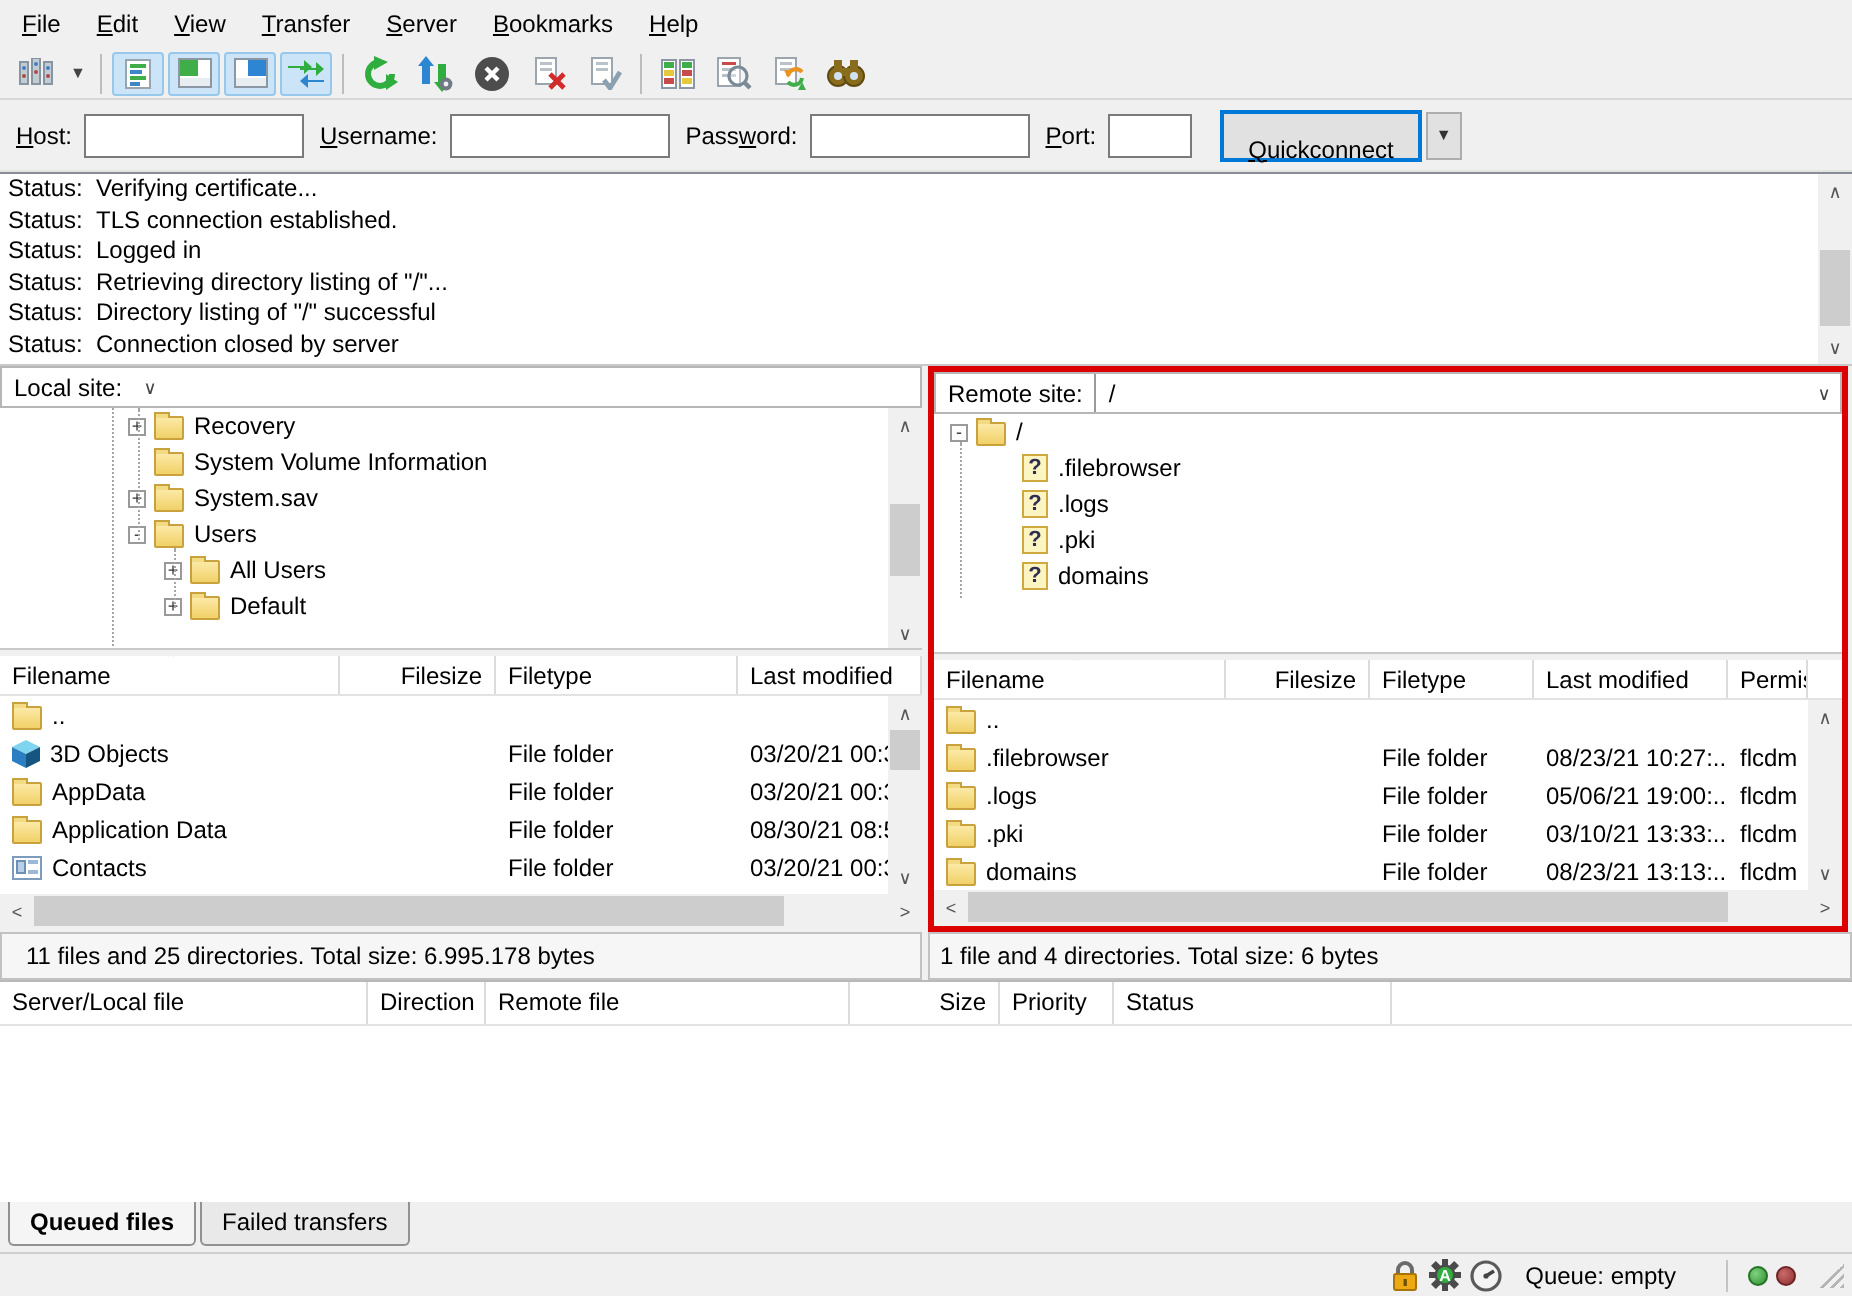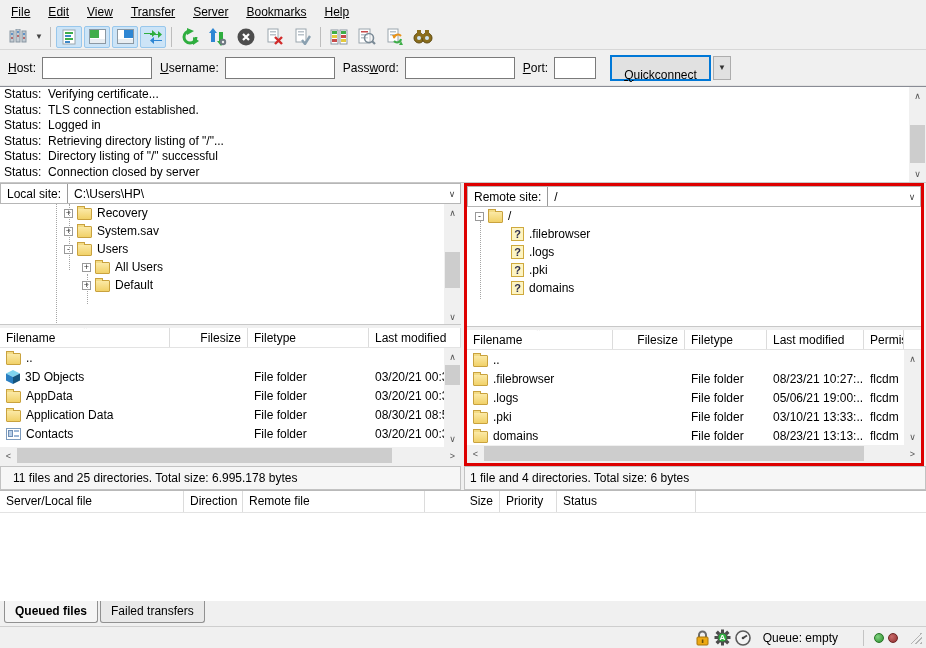--- a/index.html
+++ b/index.html
@@ -3,21 +3,21 @@
 <meta charset="utf-8">
 <style>
   *{margin:0;padding:0;box-sizing:border-box;}
   html,body{width:926px;height:648px;overflow:hidden;}
   body{font-family:"Liberation Sans",sans-serif;font-size:12px;color:#000;background:#f0f0f0;position:relative;}
   .abs{position:absolute;}
   u{text-decoration:underline;}
 
   
   #menubar{left:0;top:0;width:926px;height:24px;background:#f0f0f0;display:flex;align-items:center;padding-left:2px;}
-  .menu-item{padding:3px 9px;cursor:default;text-decoration:underline;}
+  .menu-item{padding:3px 9px;cursor:default;}
 
   
   #toolbar{left:0;top:24px;width:926px;height:26px;background:#f0f0f0;display:flex;align-items:center;padding-left:4px;border-bottom:1px solid #d7d7d7;}
   .tbtn{width:26px;height:22px;display:flex;align-items:center;justify-content:center;margin:0 1px;border:1px solid transparent;border-radius:2px;}
   .tbtn.active{background:#cce4f7;border-color:#98c7ec;}
   .tsep{width:1px;height:20px;background:#bdbdbd;margin:0 4px;}
   .drop-arrow{width:14px;height:22px;display:flex;align-items:center;justify-content:center;font-size:8px;color:#444;}
 
   
   #qcbar{left:0;top:50px;width:926px;height:36px;background:#f0f0f0;display:flex;align-items:center;border-bottom:1px solid #e3e3e3;}
@@ -294,32 +294,36 @@
   <div class="vscroll" style="right:0;top:0;height:95px;">
     <div class="sb-arrow" style="position:absolute;top:0;">∧</div>
     <div class="sb-thumb-v" style="top:38px;height:38px;"></div>
     <div class="sb-arrow" style="position:absolute;bottom:0;">∨</div>
   </div>
 </div>
 
 <div id="left-panel" class="abs">
   <div class="combo-row">
     <span class="combo-label">Local site:</span>
-    <span class="combo-path">C:\Users\HP\</span>
     <span class="combo-chevron">∨</span>
   </div>
 
   <div id="local-tree" class="tree">
     <div class="guide" style="left:56px;top:0;height:121px;"></div>
     <div class="guide" style="left:69px;top:0;height:66px;"></div>
     <div class="guide" style="left:87px;top:70px;height:30px;"></div>
     <div class="trow lv2">
         <span class="expander">+</span>
         <span class="ficon"></span>
         <span class="tree-label">Recovery</span>
+      </div>
+    <div class="trow lv2">
+        <span class="exp-space"></span>
+        <span class="ficon"></span>
+        <span class="tree-label">System Volume Information</span>
       </div>
     <div class="trow lv2">
         <span class="expander">+</span>
         <span class="ficon"></span>
         <span class="tree-label">System.sav</span>
       </div>
     <div class="trow lv2">
         <span class="expander">-</span>
         <span class="ficon"></span>
         <span class="tree-label">Users</span>

